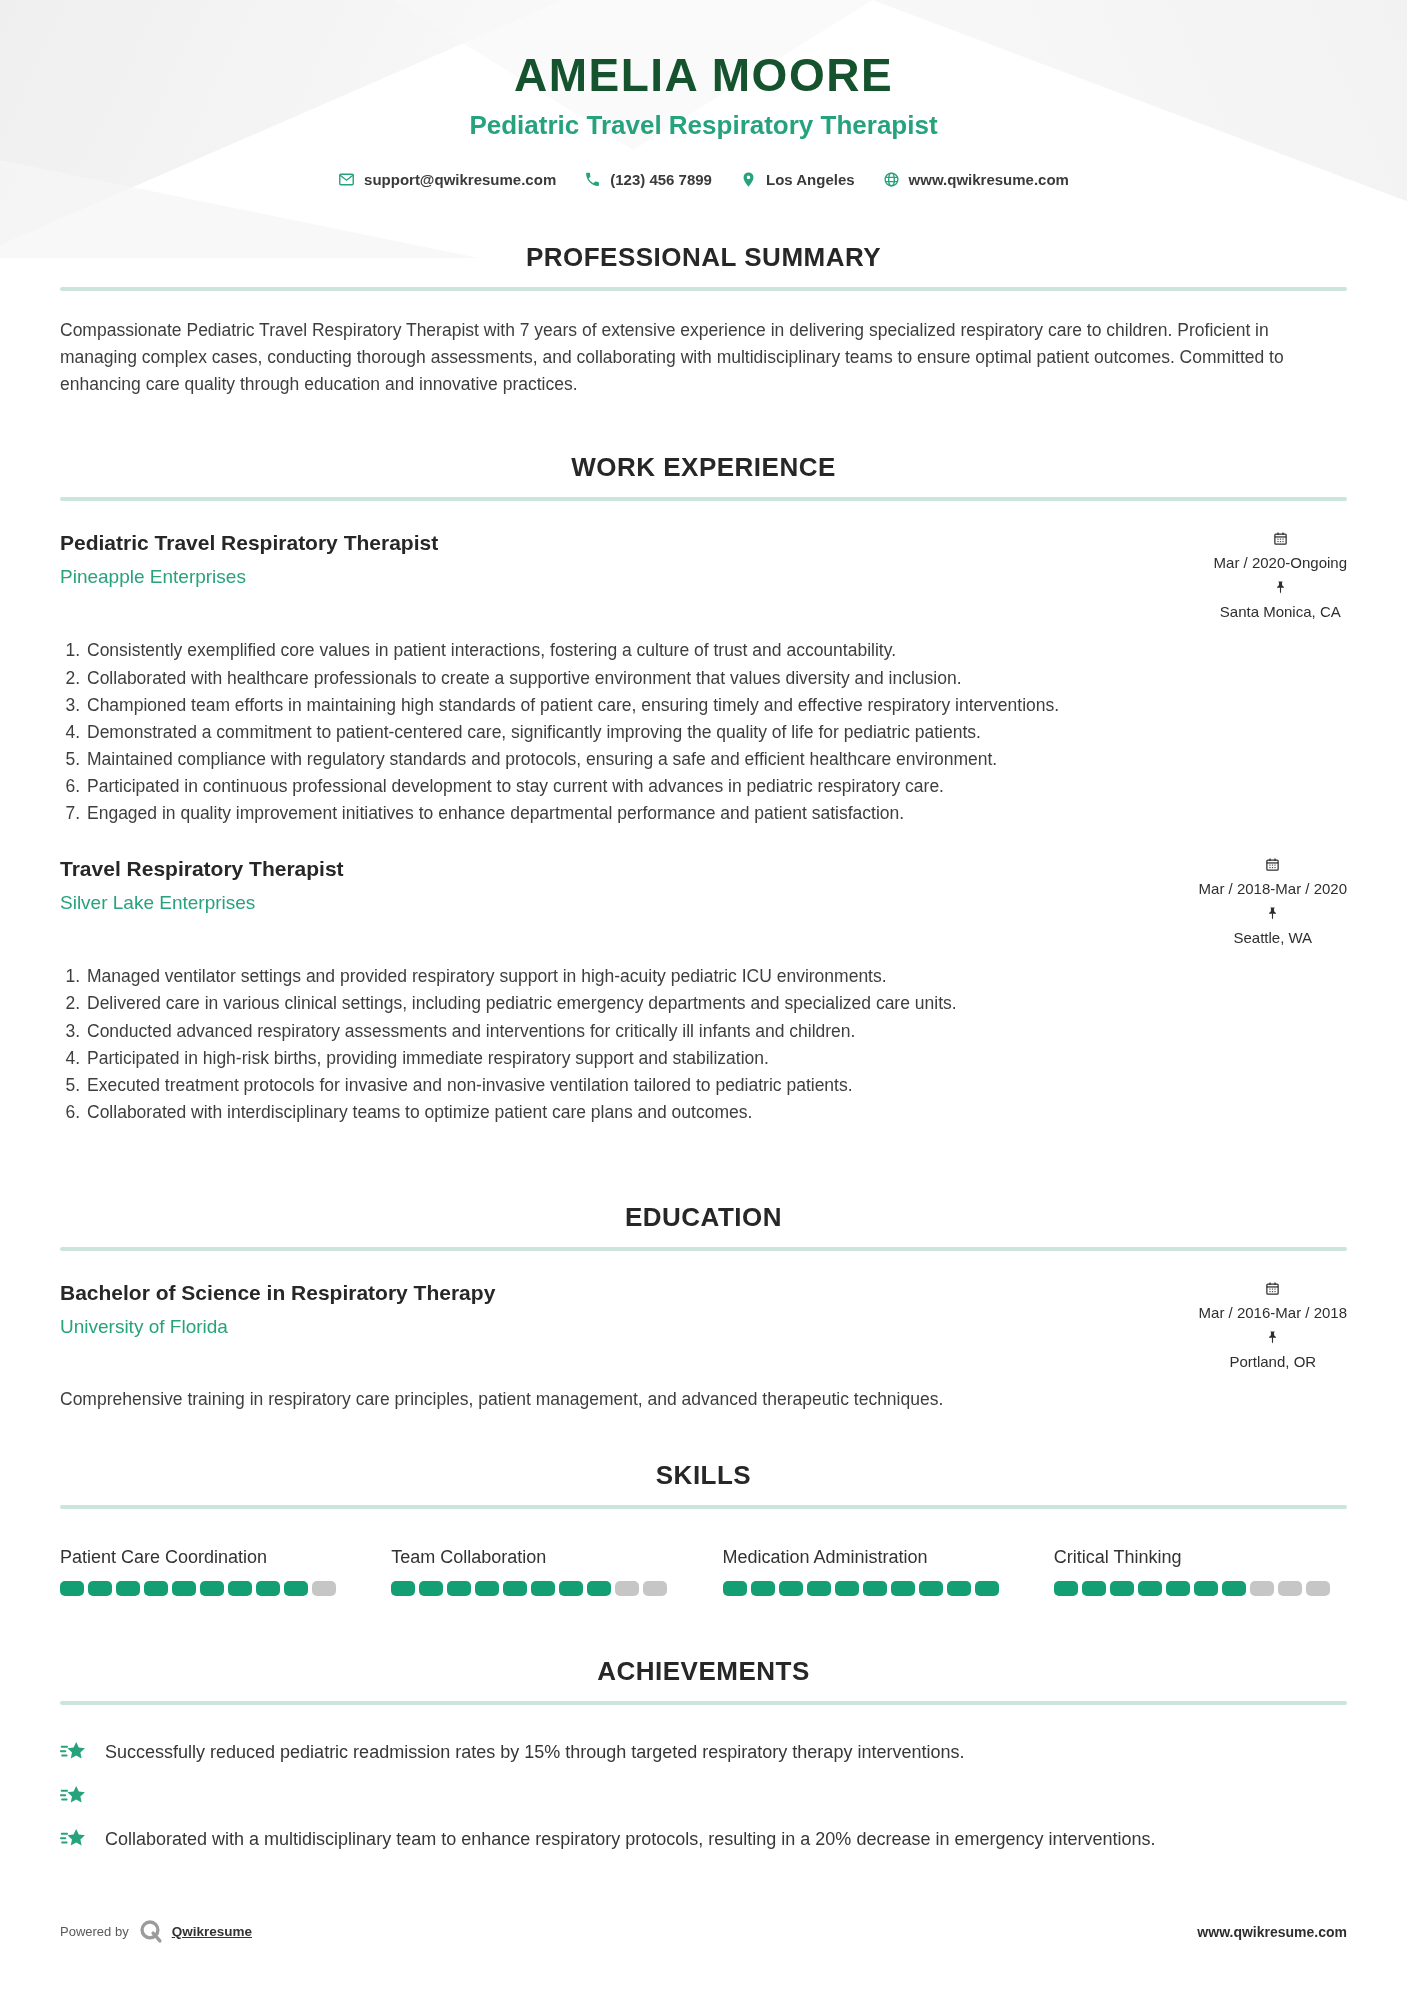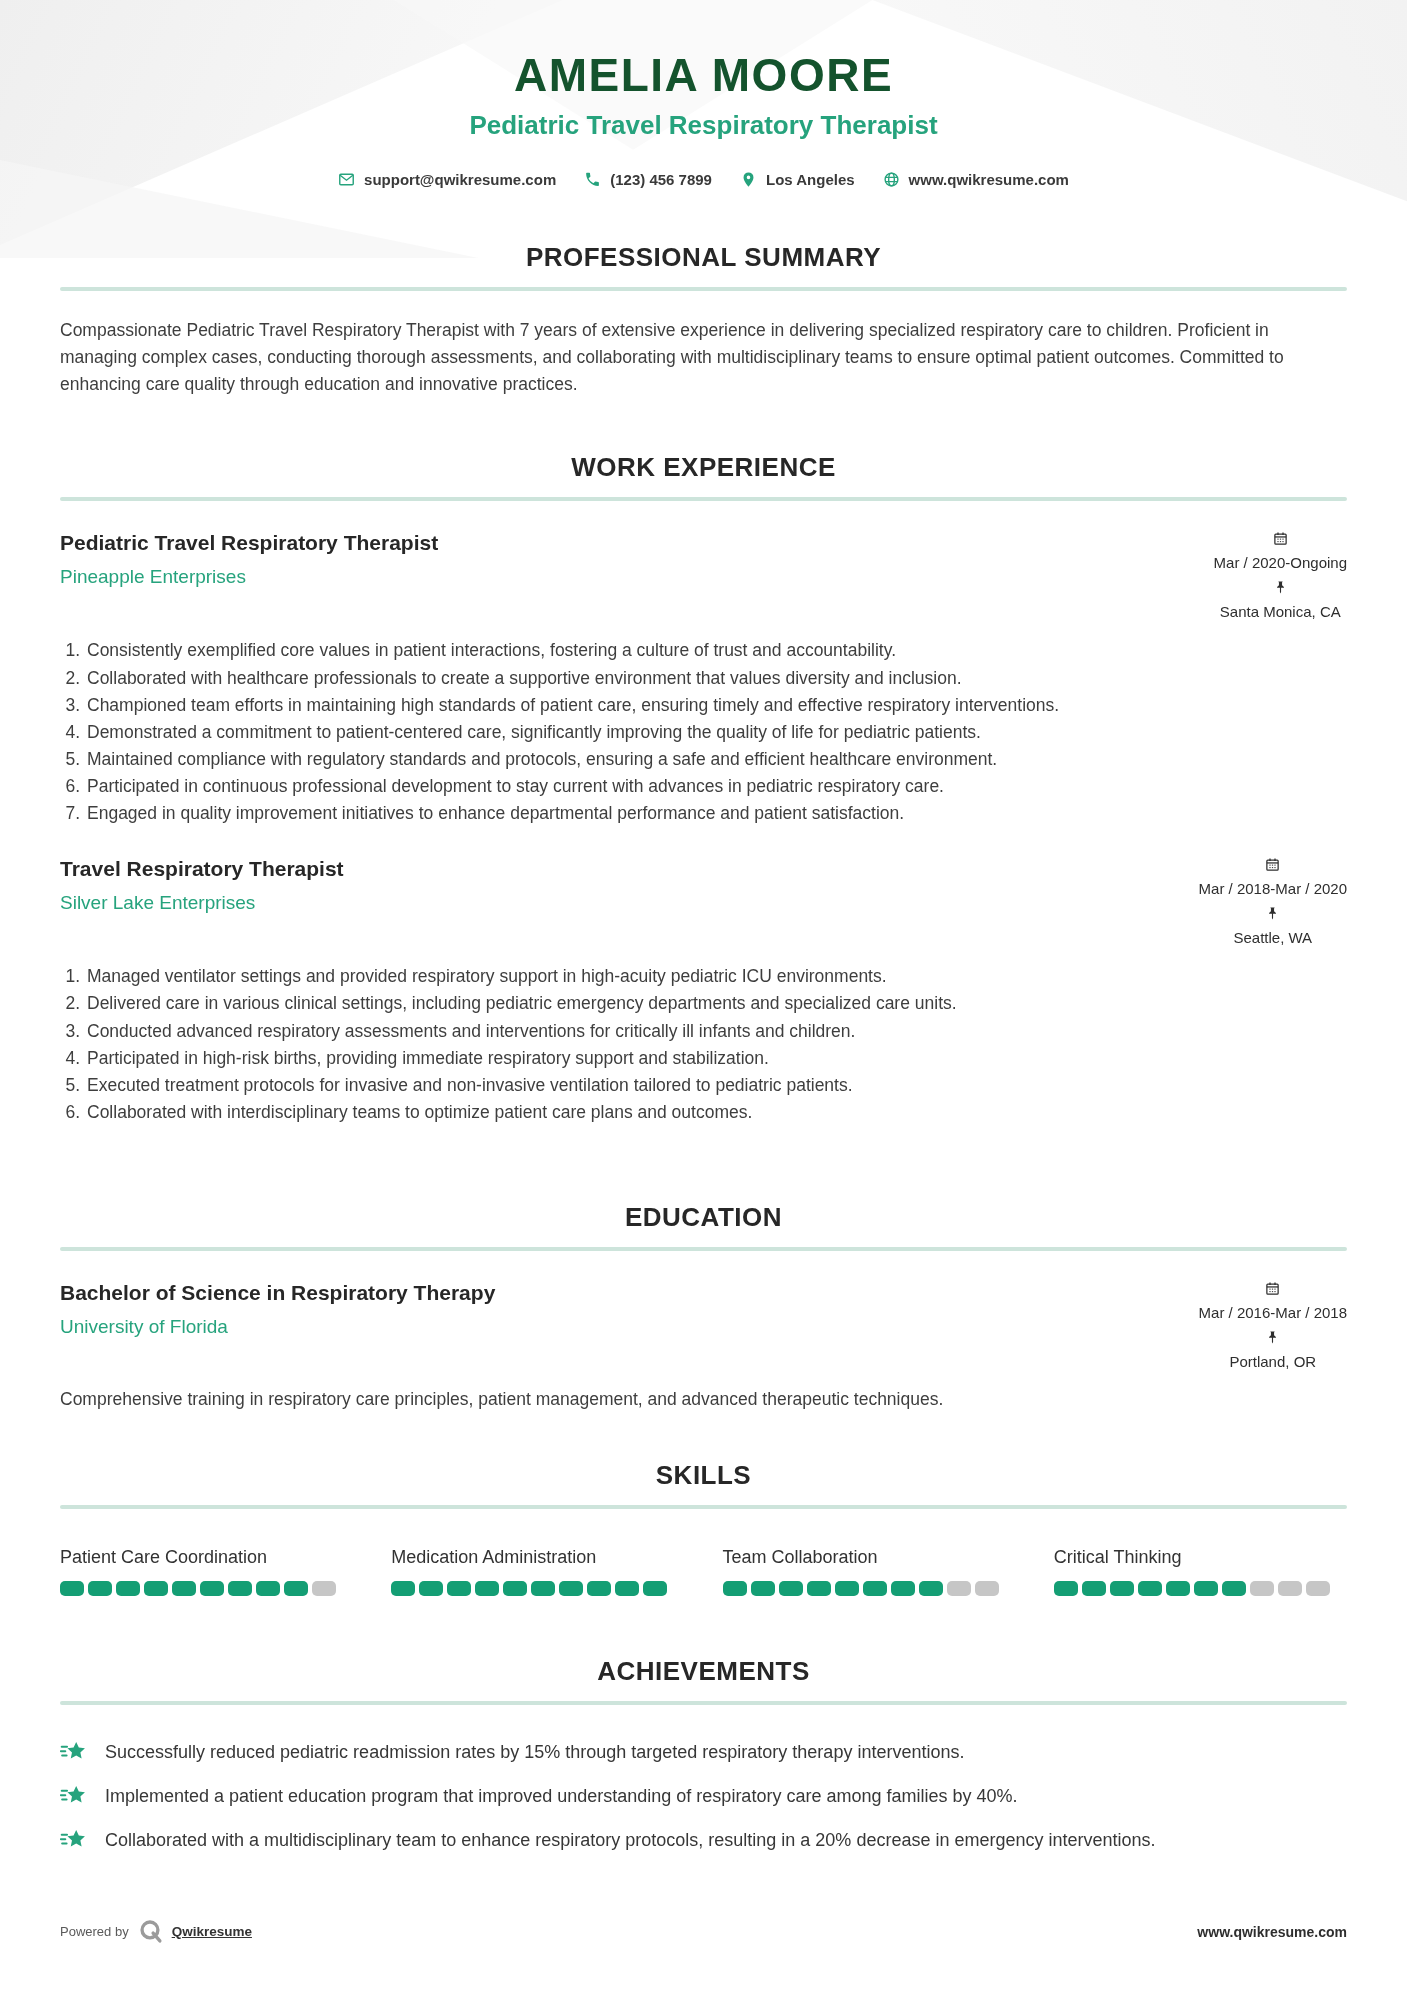--- a/index.html
+++ b/index.html
@@ -264,48 +264,48 @@
             <span class="dot on"></span>
             <span class="dot on"></span>
             <span class="dot on"></span>
             <span class="dot on"></span>
             <span class="dot on"></span>
             <span class="dot"></span>
           </div>
         </div>
 
         <div class="skill">
+          <div class="skill-label">Team Collaboration</div>
+          <div class="skill-dots">
+            <span class="dot on"></span>
+            <span class="dot on"></span>
+            <span class="dot on"></span>
+            <span class="dot on"></span>
+            <span class="dot on"></span>
+            <span class="dot on"></span>
+            <span class="dot on"></span>
+            <span class="dot on"></span>
+            <span class="dot"></span>
+            <span class="dot"></span>
+          </div>
+        </div>
+
+        <div class="skill">
           <div class="skill-label">Medication Administration</div>
           <div class="skill-dots">
             <span class="dot on"></span>
             <span class="dot on"></span>
             <span class="dot on"></span>
             <span class="dot on"></span>
             <span class="dot on"></span>
             <span class="dot on"></span>
             <span class="dot on"></span>
             <span class="dot on"></span>
             <span class="dot on"></span>
             <span class="dot on"></span>
-          </div>
-        </div>
-
-        <div class="skill">
-          <div class="skill-label">Team Collaboration</div>
-          <div class="skill-dots">
-            <span class="dot on"></span>
-            <span class="dot on"></span>
-            <span class="dot on"></span>
-            <span class="dot on"></span>
-            <span class="dot on"></span>
-            <span class="dot on"></span>
-            <span class="dot on"></span>
-            <span class="dot on"></span>
-            <span class="dot"></span>
-            <span class="dot"></span>
           </div>
         </div>
 
         <div class="skill">
           <div class="skill-label">Critical Thinking</div>
           <div class="skill-dots">
             <span class="dot on"></span>
             <span class="dot on"></span>
             <span class="dot on"></span>
             <span class="dot on"></span>
@@ -331,21 +331,20 @@
             <path d="M2 7.5h6M1 12.5h5M2.5 17.5h5" stroke="currentColor" stroke-width="2.4" stroke-linecap="round" fill="none"></path>
           </svg>
           <span>Successfully reduced pediatric readmission rates by 15% through targeted respiratory therapy interventions.</span>
         </li>
 
         <li class="achv-item">
           <svg class="ic-star" viewBox="0 0 32 28">
             <path fill="currentColor" d="M18.5 2l3 6.4 7 .8-5.2 4.7 1.4 6.9-6.2-3.4-6.2 3.4 1.4-6.9L8.5 9.2l7-.8z"></path>
             <path d="M2 7.5h6M1 12.5h5M2.5 17.5h5" stroke="currentColor" stroke-width="2.4" stroke-linecap="round" fill="none"></path>
           </svg>
-          <span>Implemented a patient education program that improved understanding of respiratory care among families by 40%.</span>
         </li>
 
         <li class="achv-item">
           <svg class="ic-star" viewBox="0 0 32 28">
             <path fill="currentColor" d="M18.5 2l3 6.4 7 .8-5.2 4.7 1.4 6.9-6.2-3.4-6.2 3.4 1.4-6.9L8.5 9.2l7-.8z"></path>
             <path d="M2 7.5h6M1 12.5h5M2.5 17.5h5" stroke="currentColor" stroke-width="2.4" stroke-linecap="round" fill="none"></path>
           </svg>
           <span>Collaborated with a multidisciplinary team to enhance respiratory protocols, resulting in a 20% decrease in emergency interventions.</span>
         </li>
       </ul>

